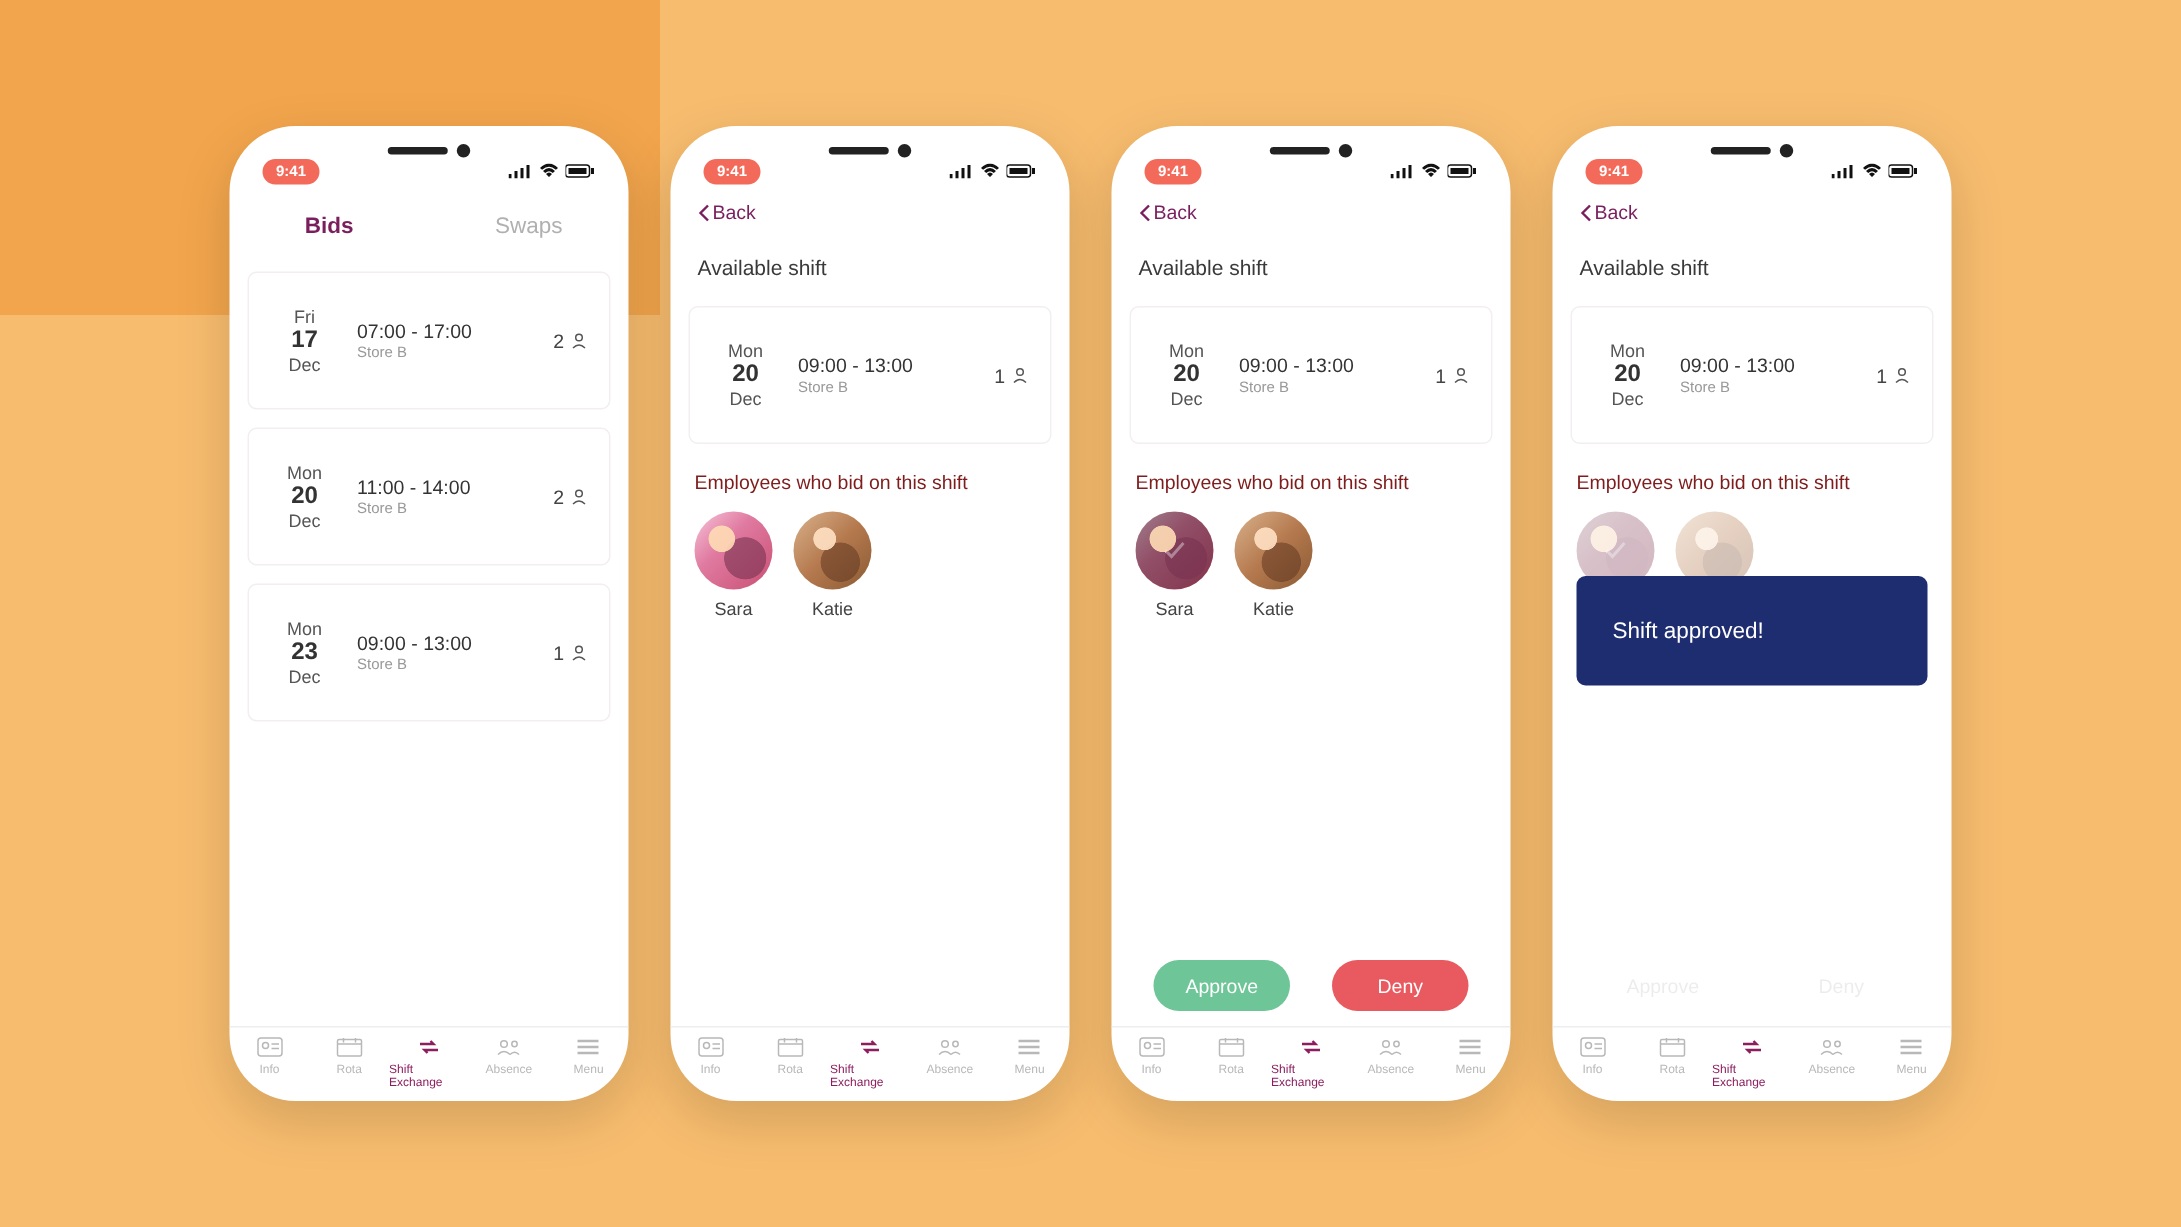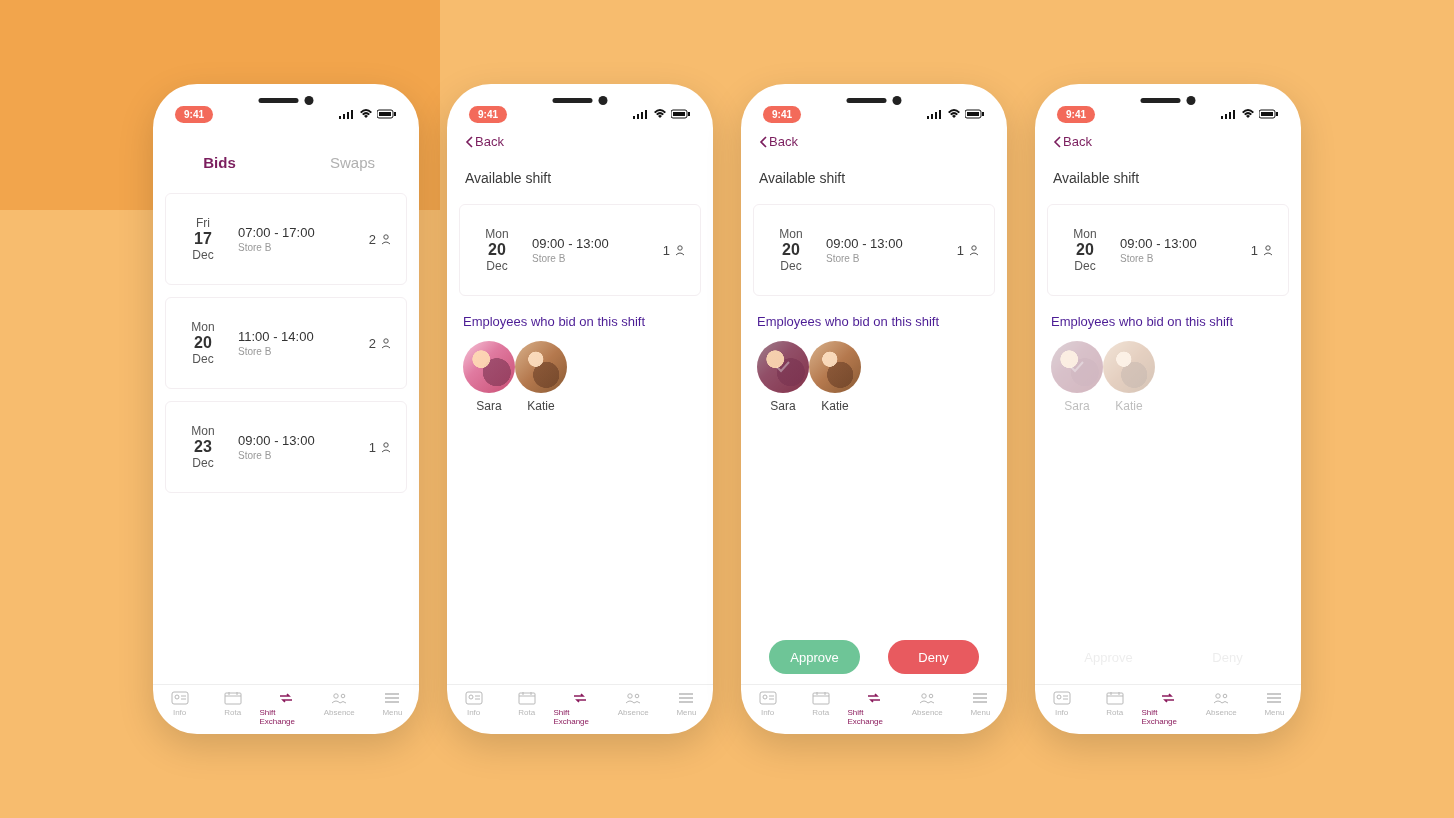--- a/index.html
+++ b/index.html
@@ -85,21 +85,21 @@
     font-size: 13px;
     cursor: pointer;
   }
   .section-title {
     margin-top: 21px;
     font-size: 14px;
     color: #3a3a3a;
   }
   .tabs-row {
     display: flex;
-    margin-top: 30px;
+    margin-top: 18px;
   }
   .tab {
     flex: 1;
     text-align: center;
     font-size: 15px;
     padding-bottom: 10px;
     color: #b0b0b0;
     cursor: pointer;
   }
   .tab.active {
@@ -127,22 +127,22 @@
   }
   .date-dow { font-size: 12px; color: #555; }
   .date-day { font-size: 16px; font-weight: 700; color: #333; }
   .date-mon { font-size: 12px; color: #555; }
   .shift-info { flex: 1; padding-left: 12px; }
   .shift-time { font-size: 13px; color: #333; }
   .shift-loc { font-size: 10px; color: #999; margin-top: 2px; }
   .bid-count { display: flex; align-items: center; gap: 4px; font-size: 13px; color: #444; }
 
   .emp-section { margin-top: 18px; padding: 0 4px; }
-  .emp-title { font-size: 13px; color: #4c1d95; }
-  .emp-row { display: flex; margin-top: 12px; }
+  .emp-title { font-size: 13px; color: #7f1d1d; }
+  .emp-row { display: flex; gap: 14px; margin-top: 12px; }
   .emp { display: flex; flex-direction: column; align-items: center; gap: 6px; }
   .avatar {
     width: 52px; height: 52px; border-radius: 50%;
     position: relative;
     overflow: hidden;
   }
   .avatar.sara { background: linear-gradient(135deg,#f7c6d9 0%,#e07aa0 40%,#c94f74 100%); }
   .avatar.sara::after {
     content:""; position:absolute; inset:0;
     background: radial-gradient(circle at 35% 35%, rgba(255,220,180,0.9) 0 18%, transparent 19%),
@@ -637,20 +637,23 @@
             <div class="emp-name">Sara</div>
           </div>
           <div class="emp">
             <div class="avatar katie"></div>
             <div class="emp-name">Katie</div>
           </div>
         </div>
       </div>
     </div>
 
+    <div class="toast">
+      <span>Shift approved!</span>
+    </div>
 
     <div class="action-row faded">
       <button class="btn approve">Approve</button>
       <button class="btn deny">Deny</button>
     </div>
     <div class="bottom-tabs">
       <div class="btab">
           <svg viewBox="0 0 18 14">
             <rect x="1" y="1" width="16" height="12" rx="2" fill="none" stroke="currentColor"></rect>
             <circle cx="6" cy="6" r="2" fill="none" stroke="currentColor"></circle>

